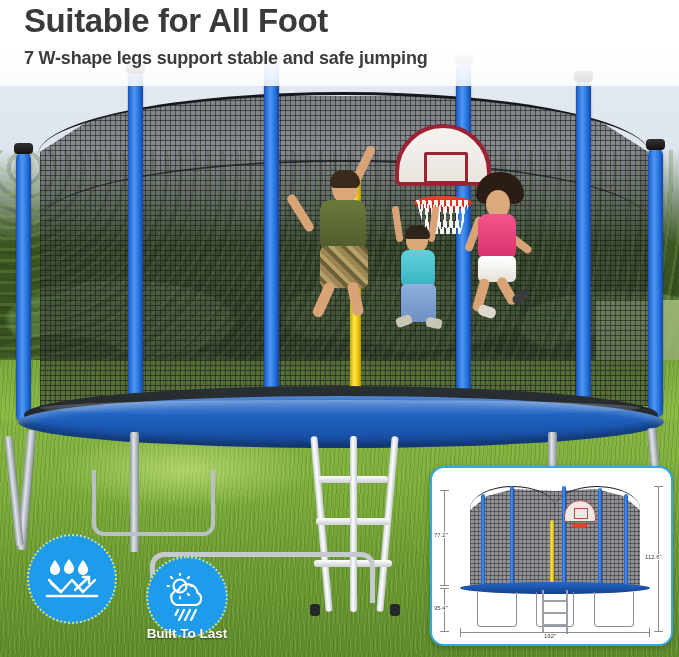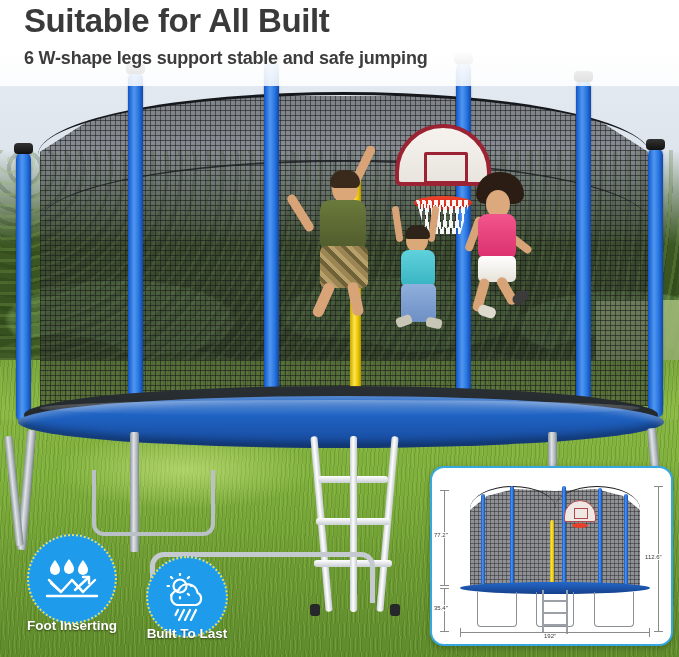--- a/index.html
+++ b/index.html
@@ -211,42 +211,41 @@
     <div class="ladder-step" style="left:316px;top:518px;width:74px;"></div>
     <div class="ladder-step" style="left:314px;top:560px;width:78px;"></div>
     <div class="ladder-rail" style="left:350px;top:436px;height:176px;"></div>
     <div class="ladder-foot" style="left:310px;top:604px;"></div>
     <div class="ladder-foot" style="left:390px;top:604px;"></div>
 
     <div style="position:absolute;left:150px;top:552px;width:215px;height:46px;border:5px solid #c4cad0;border-bottom:none;border-radius:14px 14px 0 0;"></div>
   </div>
 
   <div class="header">
-    <div class="title">Suitable for All Built</div>
-    <div class="subtitle">6 W-shape legs support stable and safe jumping</div>
+    <div class="title">Suitable for All Foot</div>
+    <div class="subtitle">7 W-shape legs support stable and safe jumping</div>
   </div>
 
   <div class="badge" style="left:27px;top:534px;width:90px;height:90px;">
     <svg width="54" height="46" viewBox="0 0 54 46">
       <g fill="none" stroke="#ffffff" stroke-width="2.4" stroke-linecap="round" stroke-linejoin="round">
         <path d="M10 4 C6 9,5 12,5 14 a5 5 0 0 0 10 0 c0-2-1-5-5-10 z" fill="#ffffff" stroke="none"></path>
         <path d="M24 3 C20 8,19 11,19 13 a5 5 0 0 0 10 0 c0-2-1-5-5-10 z" fill="#ffffff" stroke="none"></path>
         <path d="M38 4 C34 9,33 12,33 14 a5 5 0 0 0 10 0 c0-2-1-5-5-10 z" fill="#ffffff" stroke="none"></path>
         <path d="M4 24 L16 36 L27 24 L38 36 L50 24"></path>
         <path d="M16 36 L6 27"></path>
         <path d="M27 24 L38 36"></path>
         <path d="M30 34 L44 21"></path>
           <path d="M38 21 L44 21 L44 27"></path>
         <path d="M16 36 L4 24"></path>
         <path d="M2 40 L52 40"></path>
       </g>
     </svg>
   </div>
   <div class="badge-label" style="left:12px;top:618px;width:120px;">
-    <div>Foot Inserting</div>
   </div>
 
   <div class="badge" style="left:146px;top:556px;width:82px;height:82px;">
     <svg width="52" height="48" viewBox="0 0 52 48">
       <g fill="none" stroke="#ffffff" stroke-width="2.2" stroke-linecap="round">
         <circle cx="19" cy="13" r="6.5"></circle>
         <path d="M19 2 L19 0.5 M19 24 L19 25.5 M8 13 L6.5 13 M30 13 L31.5 13
                  M11.2 5.2 L10 4 M26.8 5.2 L28 4 M11.2 20.8 L10 22 M26.8 20.8 L28 22"></path>
         <path d="M16 32 a7.5 7.5 0 0 1 1.5-14.8 a10 10 0 0 1 19 2.5 a6.6 6.6 0 0 1 -1.5 12.3 z" stroke-linejoin="round"></path>
         <path d="M17 37 L14.5 42 M23 37 L20.5 42 M29 37 L26.5 42 M35 37 L32.5 42

